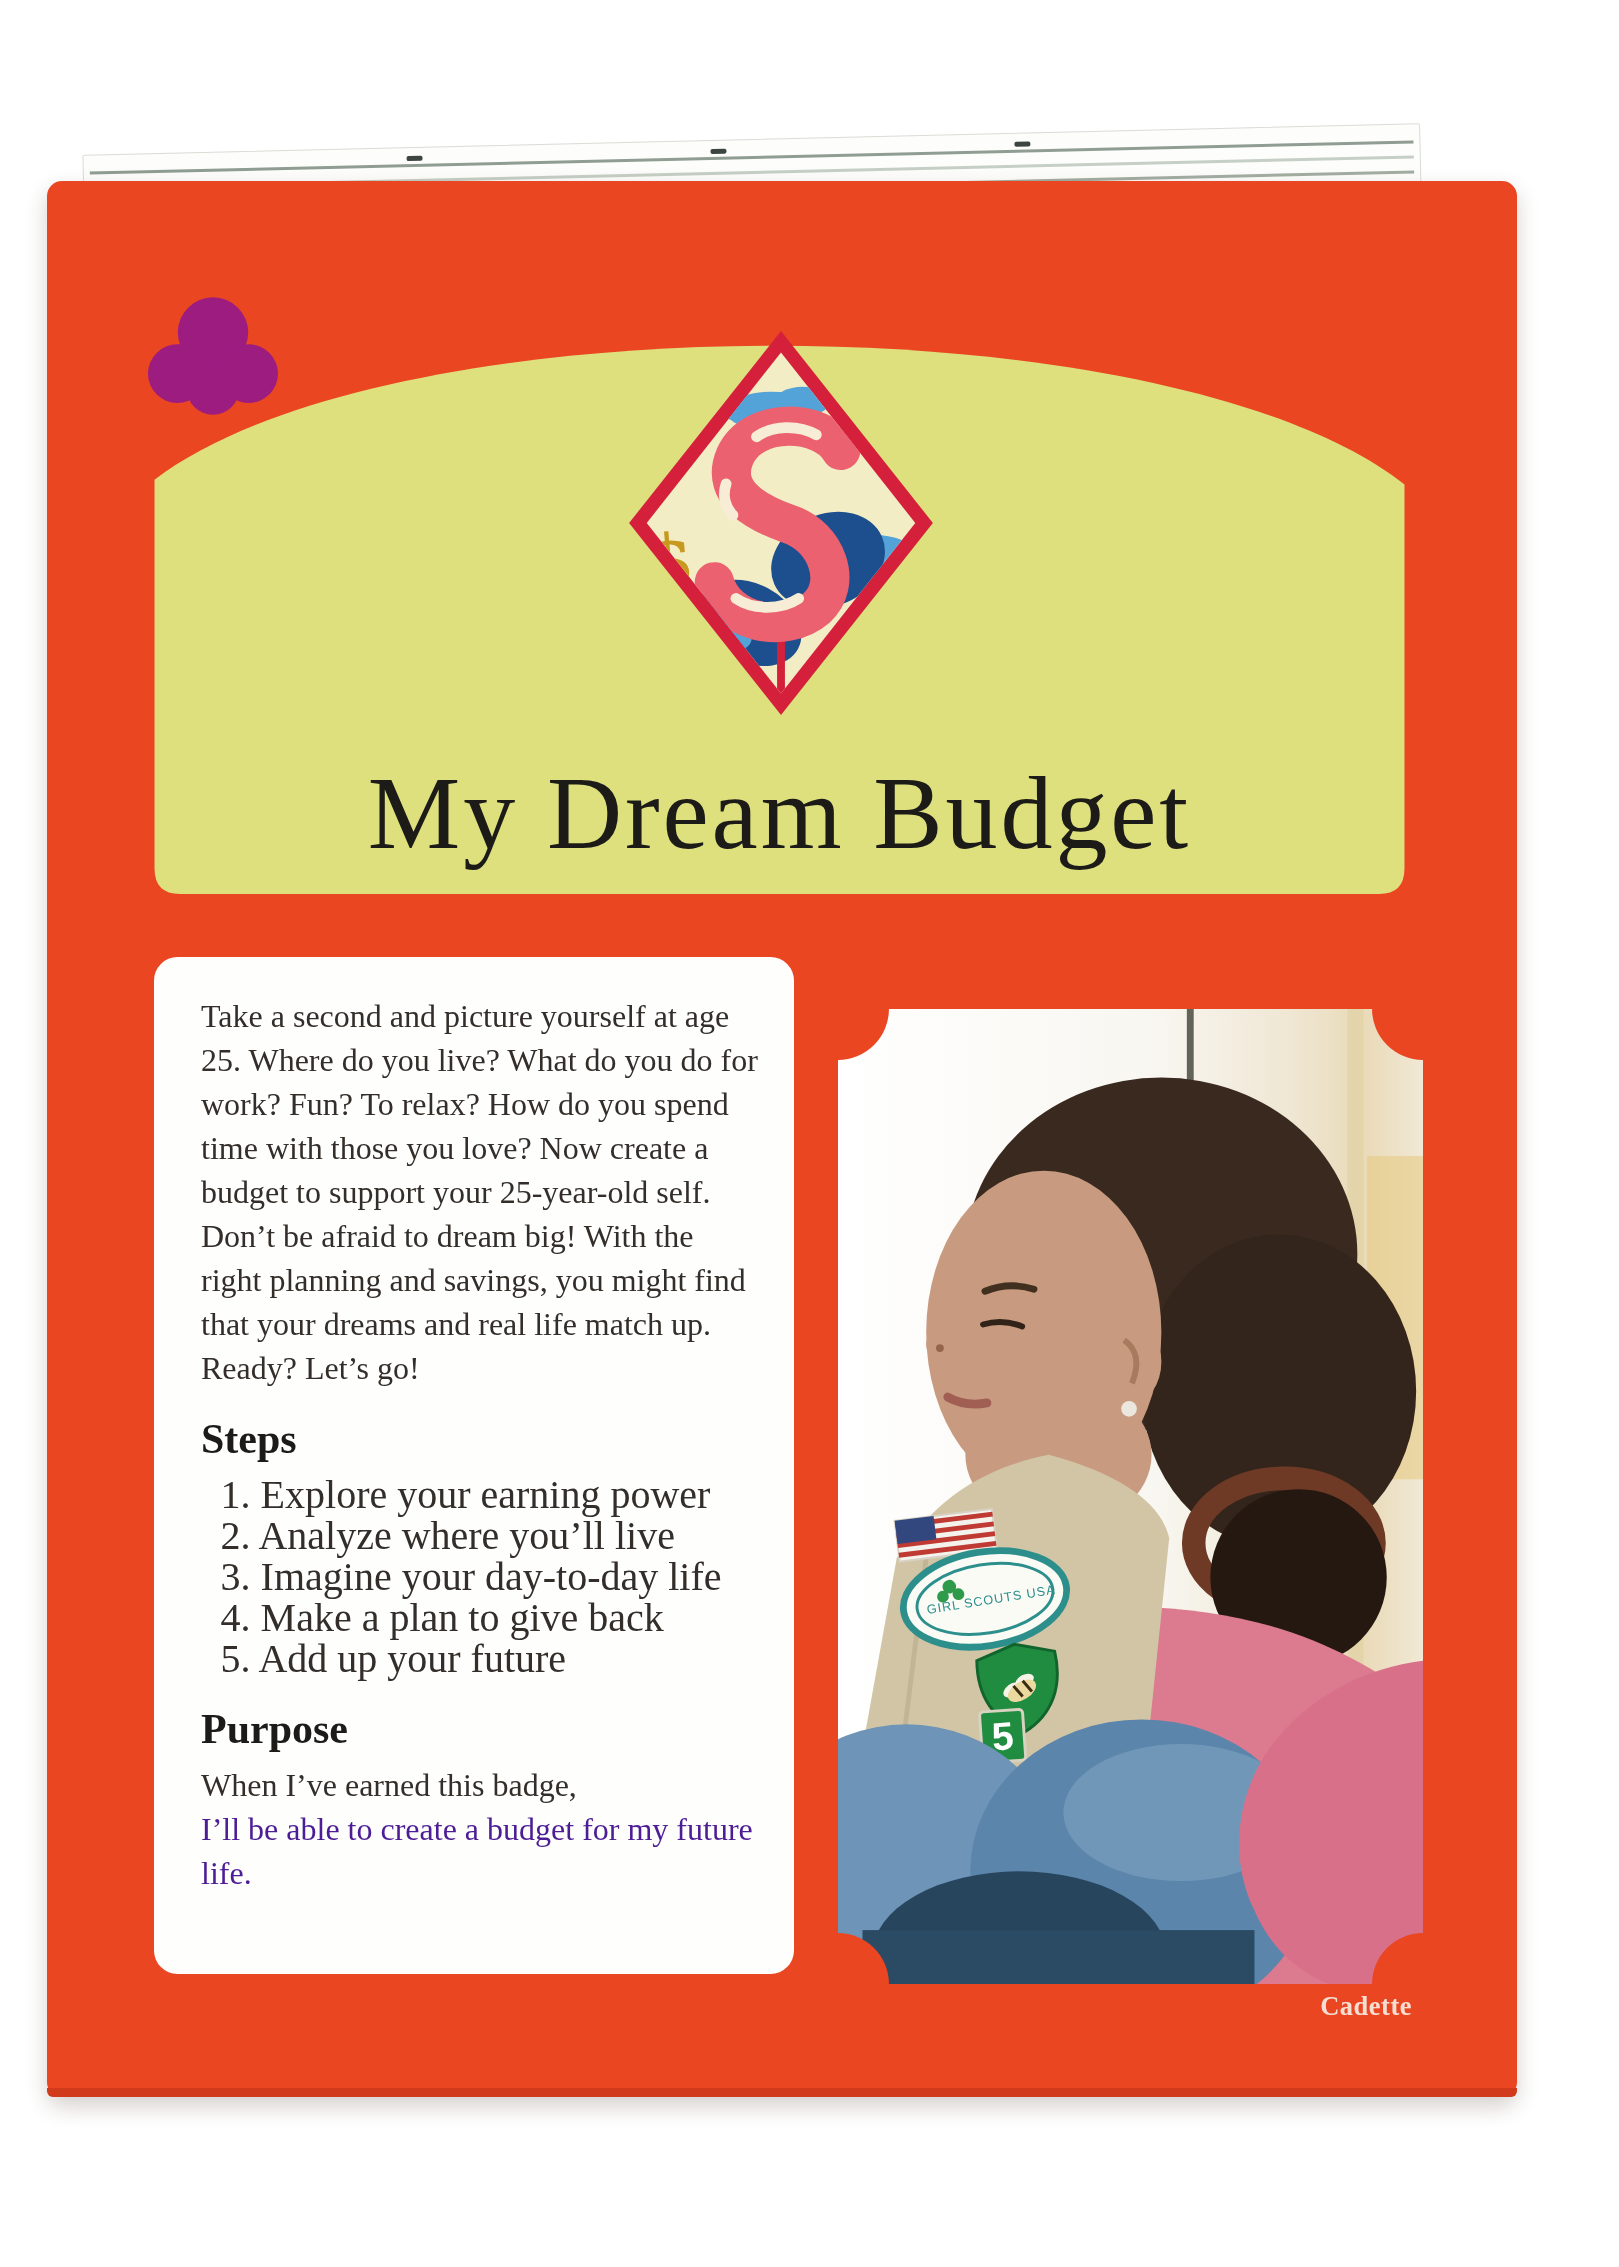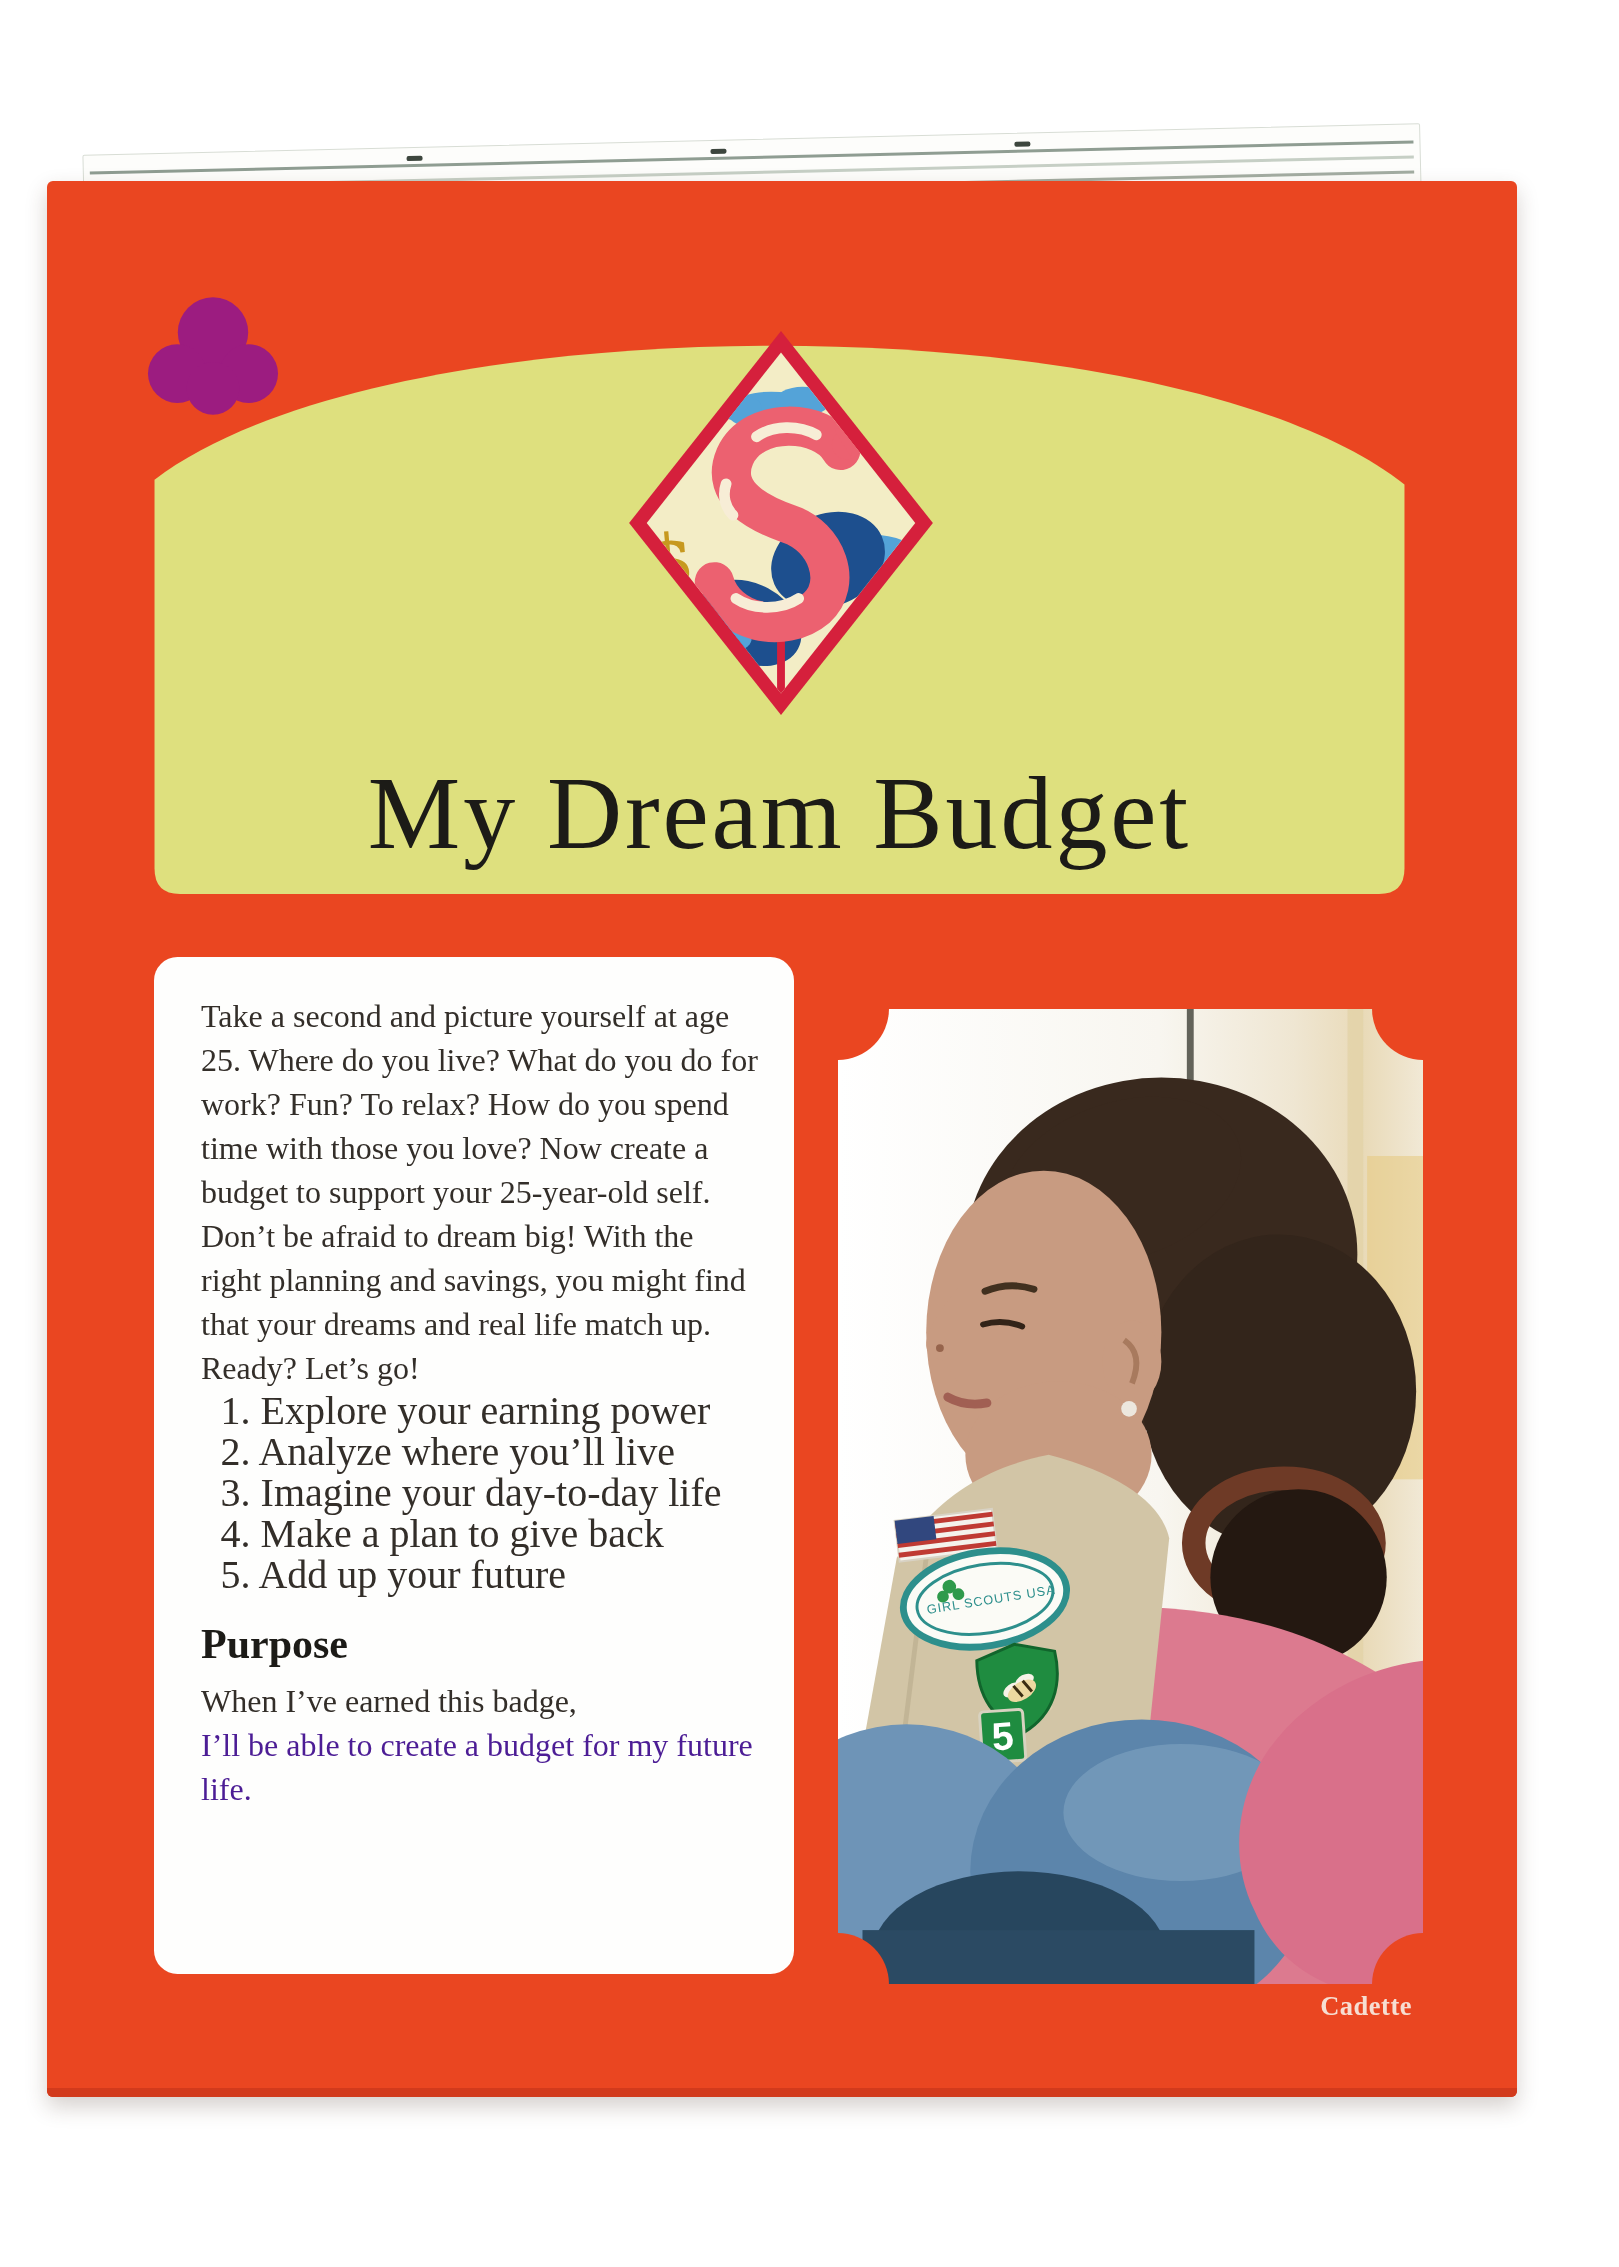--- a/index.html
+++ b/index.html
@@ -67,21 +67,21 @@
 
   <div class="pages-stack">
     <div class="pline pl1"></div>
     <div class="pline pl2"></div>
     <div class="pline pl3"></div>
     <div class="pdot pd1"></div>
     <div class="pdot pd2"></div>
     <div class="pdot pd3"></div>
   </div>
 
-  <div class="cover" style="background: rgb(234, 70, 33);">
+  <div class="cover" style="background: rgb(234, 70, 33); border-radius: 15px;">
 
     <svg class="trefoil" viewBox="0 0 135 122">
       <g fill="#9c1c80">
         <circle cx="67.5" cy="36" r="36"></circle>
         <circle cx="31" cy="78" r="30"></circle>
         <circle cx="104" cy="78" r="30"></circle>
         <circle cx="67.5" cy="93" r="27"></circle>
       </g>
     </svg>
 
@@ -134,20 +134,21 @@
 
         <text x="200" y="356" font-family="DejaVu Serif, serif" font-weight="bold" font-size="66" transform="rotate(-20 230 335)" fill="#c7991f">$</text>
       </g>
     </svg>
 
     <h1 class="cover-title" style="color: rgb(28, 27, 23);">My Dream Budget</h1>
 
     <div class="panel" style="background: rgb(254, 254, 253);">
       <p class="intro" style="color: rgb(51, 46, 41);">Take a second and picture yourself at age 25. Where do you live? What do you do for work? Fun? To relax? How do you spend time with those you love? Now create a budget to support your 25-year-old self. Don’t be afraid to dream big! With the right planning and savings, you might find that your dreams and real life match up. Ready? Let’s go!</p>
 
+      <h2 style="color: rgb(28, 27, 23);">Steps</h2>
       <ol style="color: rgb(51, 46, 41);">
         <li>Explore your earning power</li>
         <li>Analyze where you’ll live</li>
         <li>Imagine your day-to-day life</li>
         <li>Make a plan to give back</li>
         <li>Add up your future</li>
       </ol>
 
       <h2 style="color: rgb(28, 27, 23);">Purpose</h2>
       <p class="purpose-line" style="color: rgb(51, 46, 41);">When I’ve earned this badge,</p>

